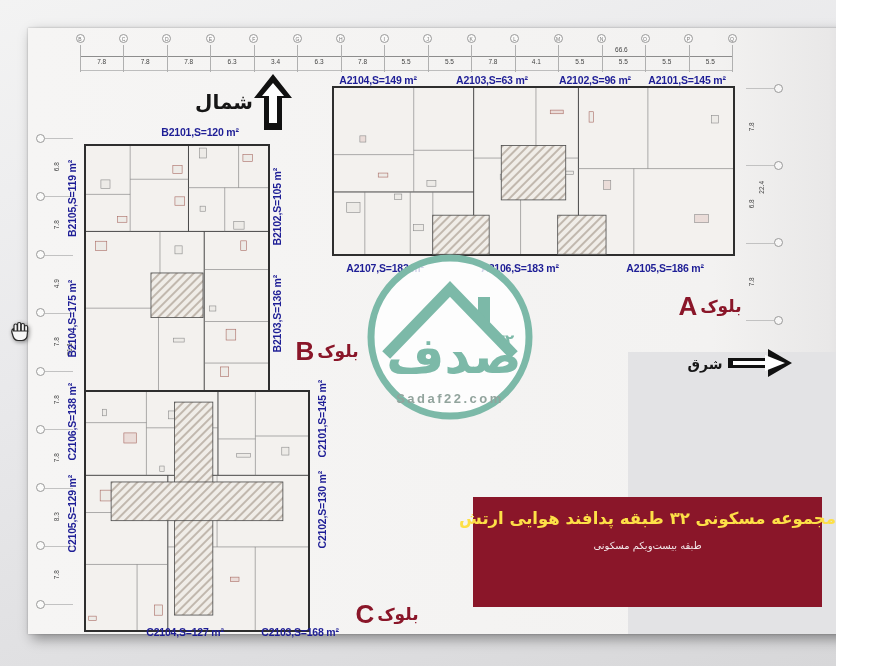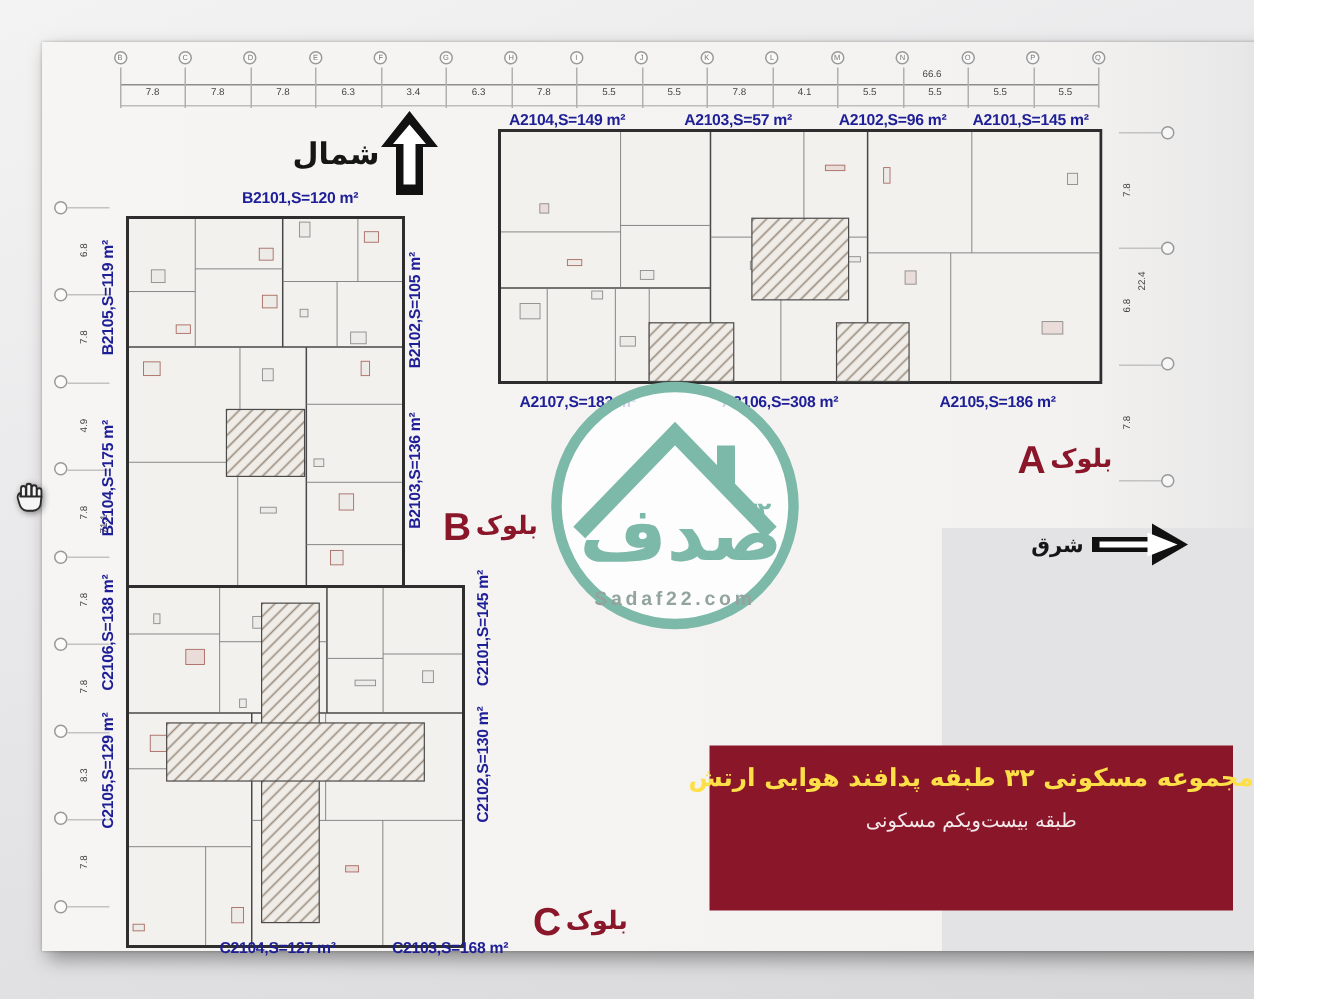--- a/index.html
+++ b/index.html
@@ -65,21 +65,21 @@
   .vruler.rightr .vtotal{left:16px;top:40%}
 
   
   .logo{position:absolute;left:364px;top:251px;width:172px;height:172px}
 
   
   .banner{position:absolute;left:473px;top:497px;width:349px;height:110px;background:var(--red);
     display:flex;flex-direction:column;align-items:center;padding-top:12px;direction:rtl}
   .banner .l1{color:#fde047;font-family:"DejaVu Sans",sans-serif;font-size:16.5px;font-weight:bold;
     white-space:nowrap}
-  .banner .l2{color:#f3e8ea;font-family:"DejaVu Sans",sans-serif;font-size:13px;margin-top:12px}
+  .banner .l2{color:#f3e8ea;font-family:"DejaVu Sans",sans-serif;font-size:10px;margin-top:12px}
 
   
   .cursor{position:absolute;left:6px;top:318px;width:28px;height:28px;
     filter:drop-shadow(1px 1px 2px rgba(0,0,0,.45))}
 </style>
 </head>
 <body>
 
 <div id="stage">
   <div class="sheet"></div>
@@ -294,25 +294,25 @@
       <line x1="83.81620320599349" y1="156.9192530798786" x2="224" y2="156.9192530798786" stroke="#7a7a7a" stroke-width="0.6"></line>
       <line x1="133.09109059867234" y1="85.31620564591894" x2="133.09109059867234" y2="156.9192530798786" stroke="#7a7a7a" stroke-width="0.6"></line>
       <rect x="110.67235350561003" y="122.66248704764654" width="12.82911078577354" height="3.6919812377039256" fill="#eadcd8" stroke="#a86a62" stroke-width="0.6"></rect>
       <line x1="171.22907928956667" y1="156.9192530798786" x2="171.22907928956667" y2="240" stroke="#7a7a7a" stroke-width="0.6"></line>
       <rect x="146.429382233996" y="187.14409903898783" width="8.585675250080262" height="4.155142520160946" fill="#eadcd8" stroke="#a86a62" stroke-width="0.6"></rect>
       <rect x="90.4" y="12.100000000000001" width="38.42" height="212.96" fill="url(#hplanC)" stroke="#4a4a4a" stroke-width="0.8"></rect>
       <rect x="27.119999999999997" y="91.96000000000001" width="171.76" height="38.72" fill="url(#hplanC)" stroke="#4a4a4a" stroke-width="0.8"></rect>
     </svg>
 
   <div class="ulabel h" style="left:378px;top:74px">A2104,S=149 m²</div>
-  <div class="ulabel h" style="left:492px;top:74px">A2103,S=57 m²</div>
+  <div class="ulabel h" style="left:492px;top:74px">A2103,S=63 m²</div>
   <div class="ulabel h" style="left:595px;top:74px">A2102,S=96 m²</div>
   <div class="ulabel h" style="left:687px;top:74px">A2101,S=145 m²</div>
   <div class="ulabel h" style="left:385px;top:262px">A2107,S=183 m²</div>
-  <div class="ulabel h" style="left:520px;top:262px">A2106,S=308 m²</div>
+  <div class="ulabel h" style="left:520px;top:262px">A2106,S=183 m²</div>
   <div class="ulabel h" style="left:665px;top:262px">A2105,S=186 m²</div>
 
   <div class="ulabel h" style="left:200px;top:126px">B2101,S=120 m²</div>
   <div class="ulabel v" style="left:66px;top:160px">B2105,S=119 m²</div>
   <div class="ulabel v" style="left:66px;top:280px">B2104,S=175 m²</div>
   <div class="ulabel v" style="left:271px;top:168px">B2102,S=105 m²</div>
   <div class="ulabel v" style="left:271px;top:275px">B2103,S=136 m²</div>
 
   <div class="ulabel v" style="left:66px;top:383px">C2106,S=138 m²</div>
   <div class="ulabel v" style="left:66px;top:475px">C2105,S=129 m²</div>

